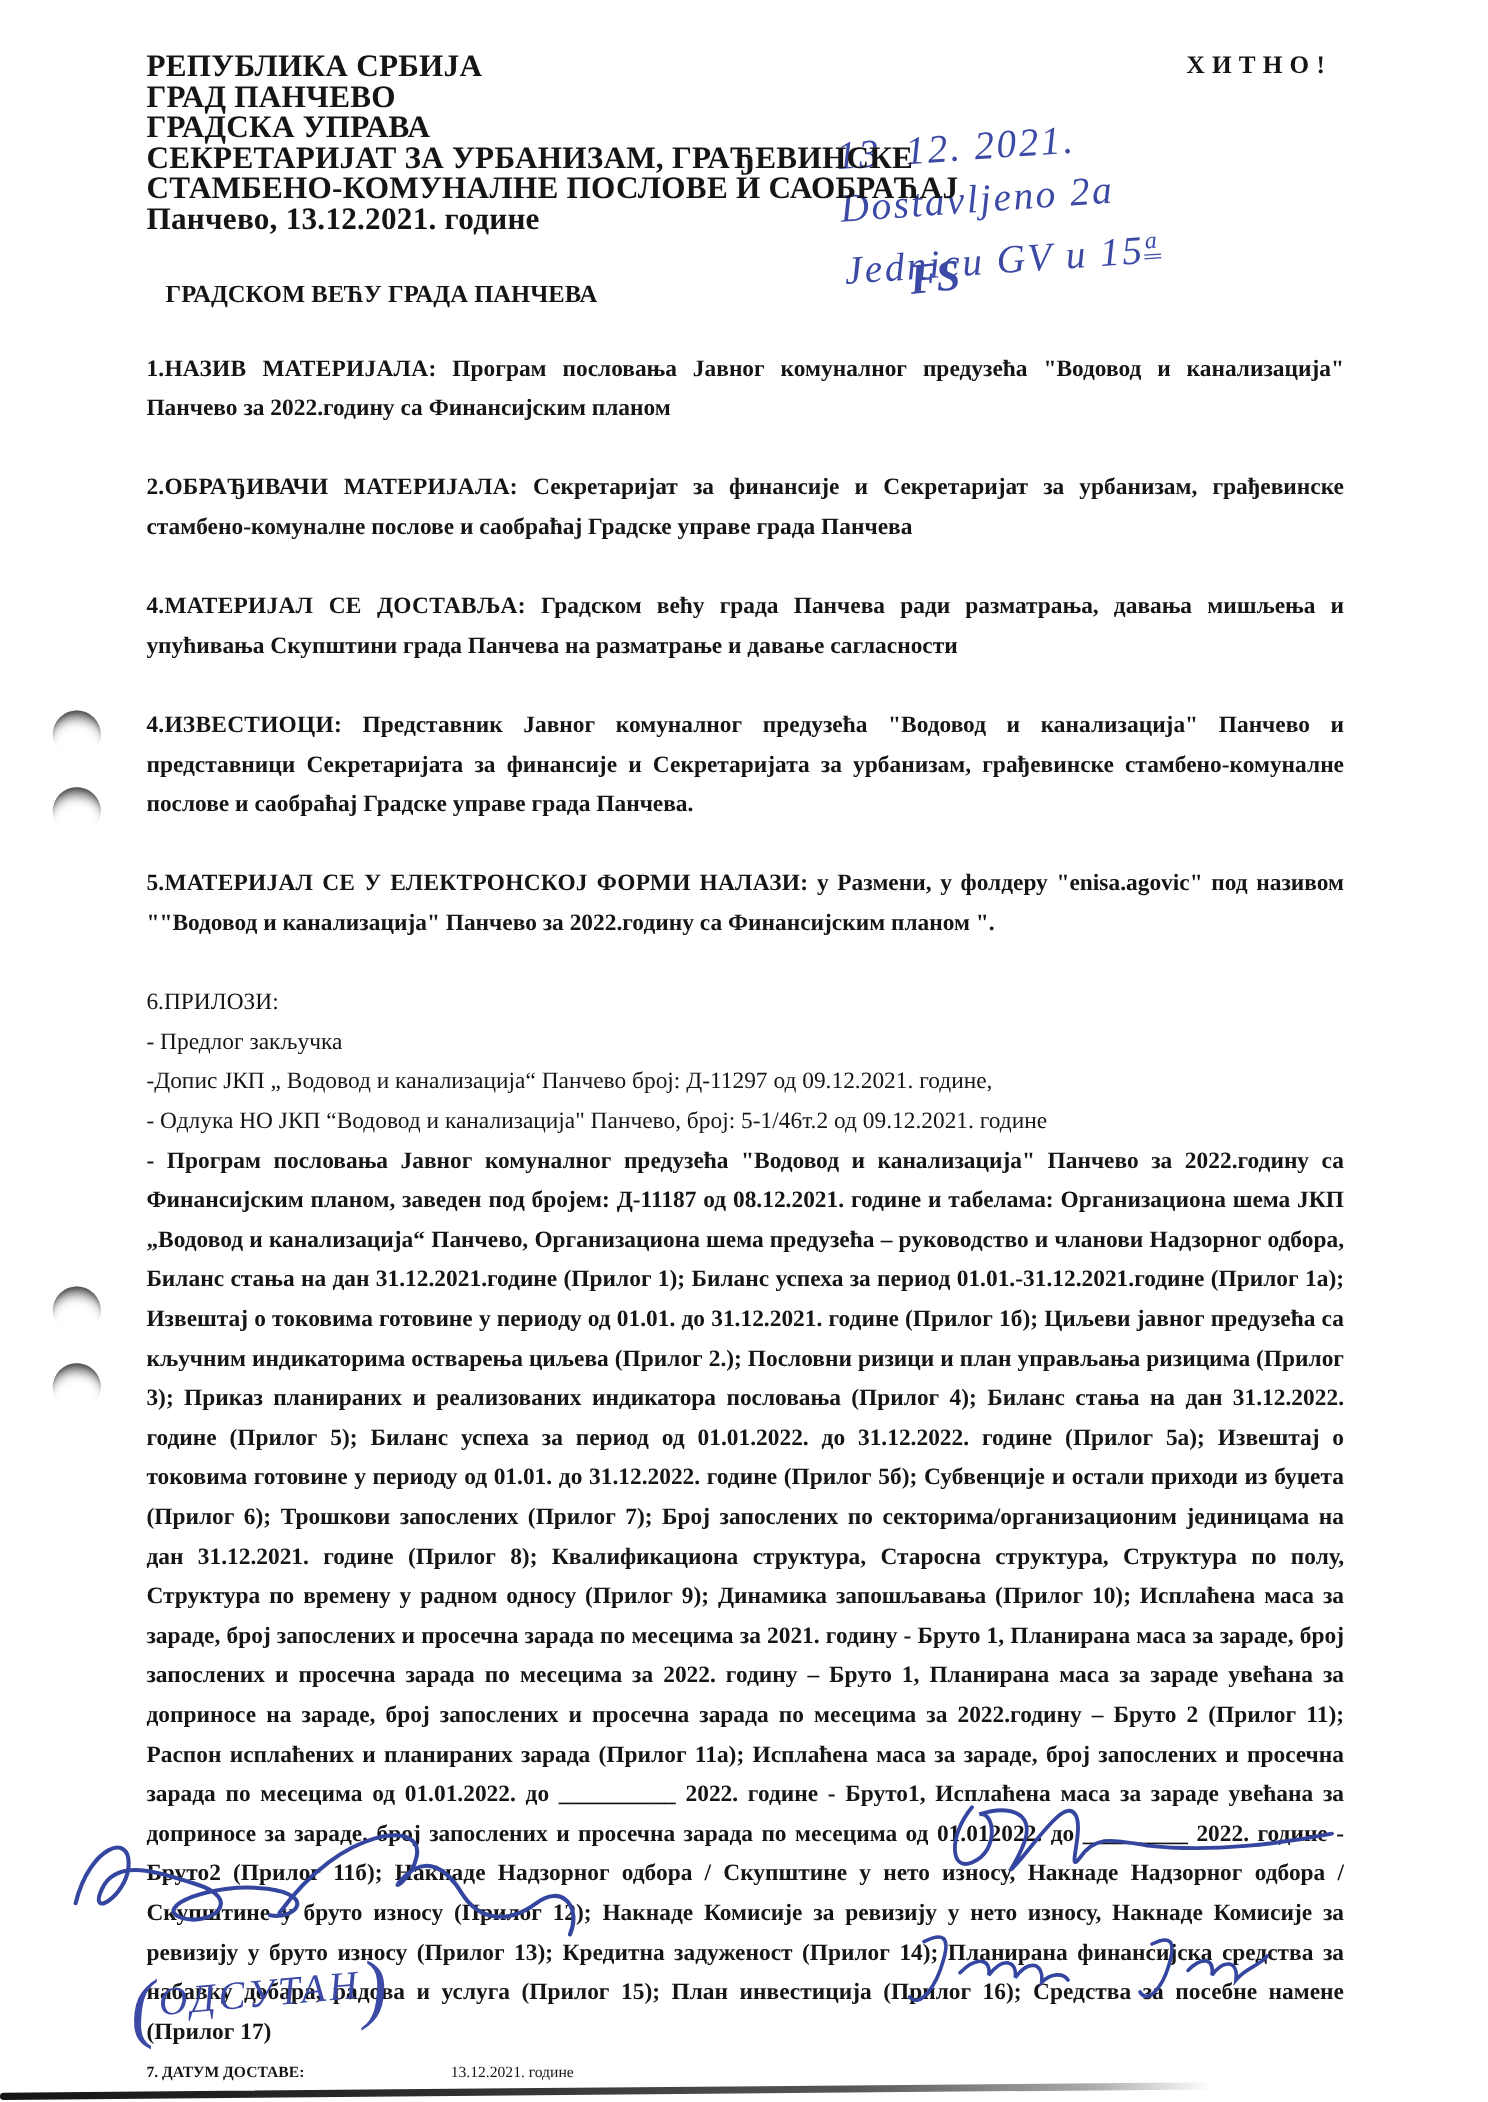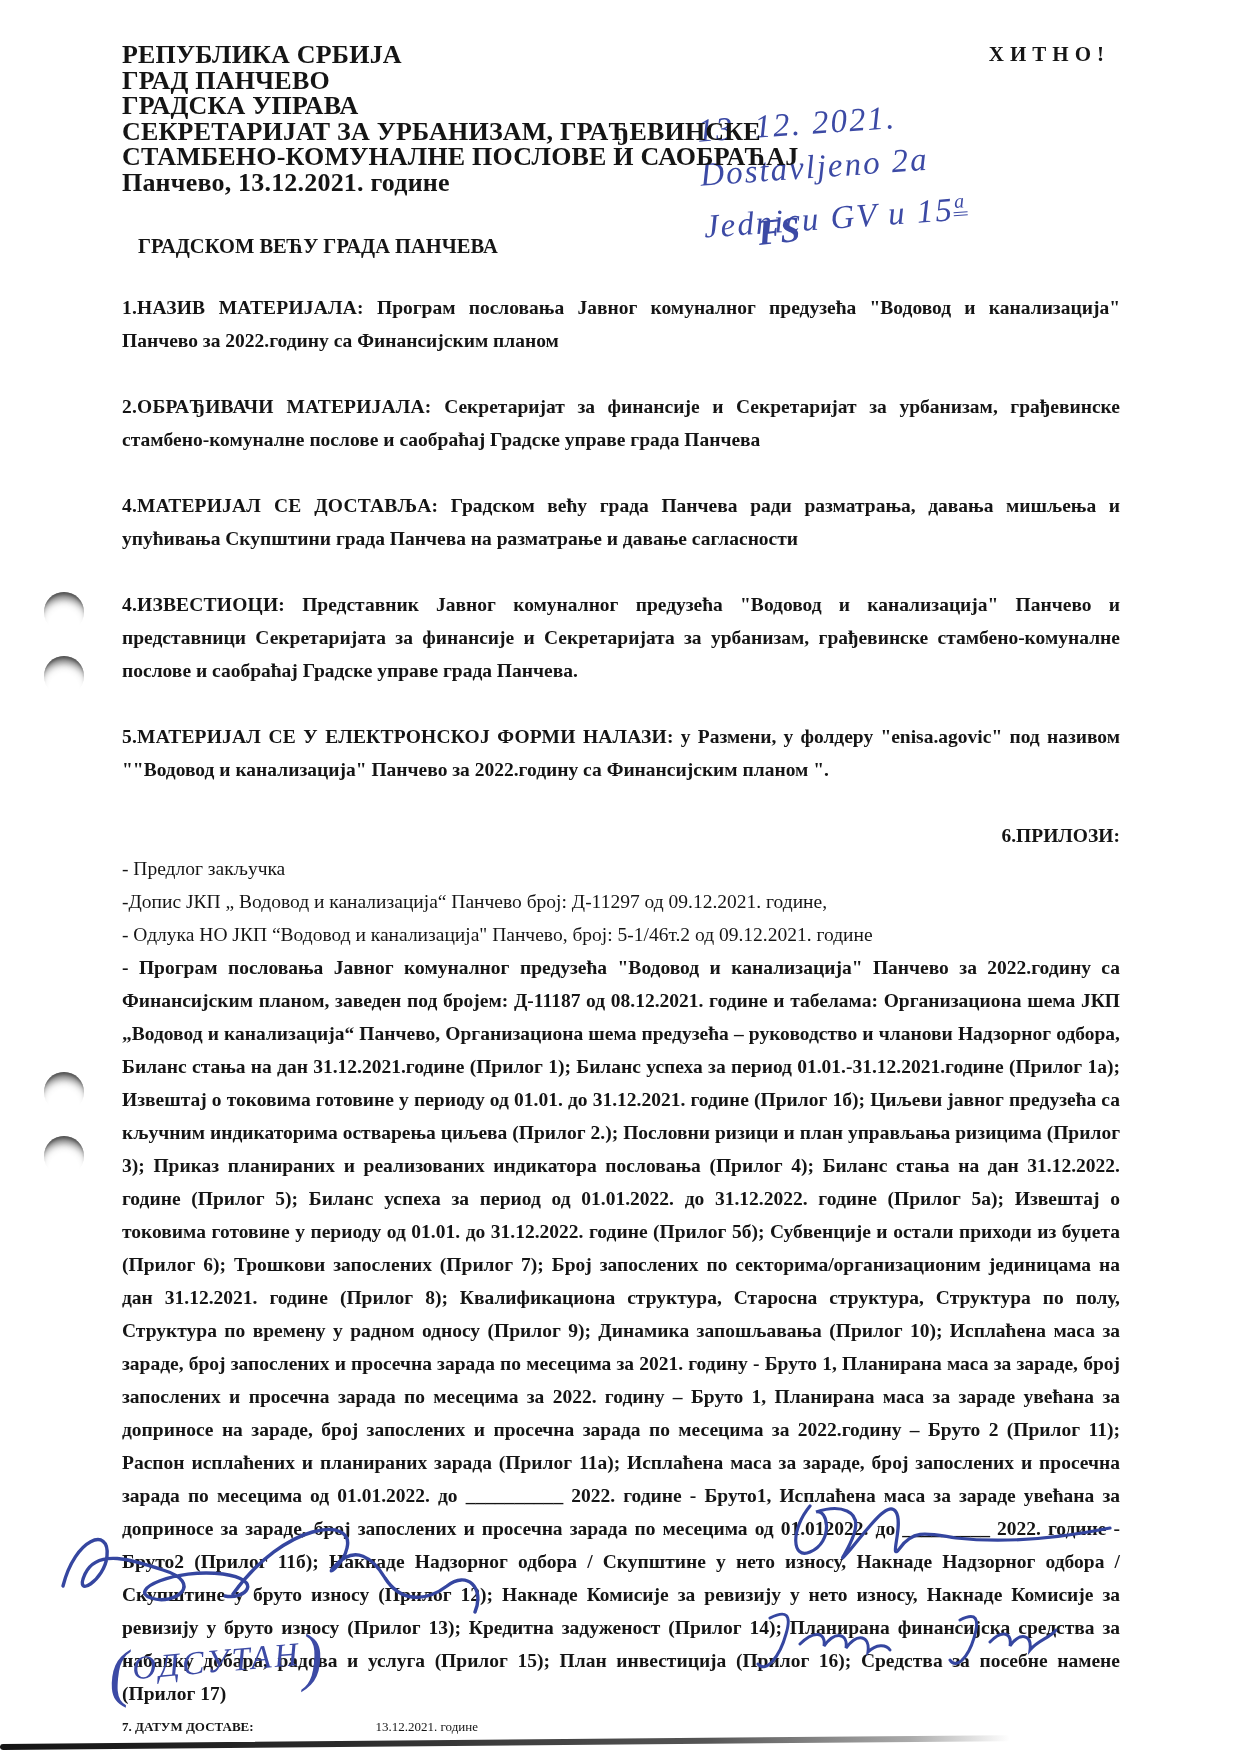--- a/index.html
+++ b/index.html
@@ -37,21 +37,21 @@
     transform:rotate(-6deg);letter-spacing:-2px;
   }
   
   .addressee{font-weight:bold;font-size:20.5px;margin:40px 0 0 16px;}
   .para{
     font-size:19.5px;line-height:33px;text-align:justify;
     margin:33px 0 0 0;
     font-weight:bold;
   }
   .para b{letter-spacing:.2px;}
-  .att-label{font-weight:bold;font-size:19.5px;line-height:33px;margin-top:33px;text-align:right;}
+  .att-label{font-weight:normal;font-size:19.5px;line-height:33px;margin-top:33px;}
   .att-item{font-size:19.5px;line-height:33px;}
   .para.long{margin-top:0;}
   .date-row{font-size:13px;line-height:33px;}
   .date-row b{margin-right:0;}
   .date-row .date-val{margin-left:122px;}
   
   .sig-svg{position:absolute;pointer-events:none;}
   .absent-note{
     position:absolute;left:108px;top:1628px;
     font-size:33px;color:#3c4aa5;font-style:italic;letter-spacing:3px;

